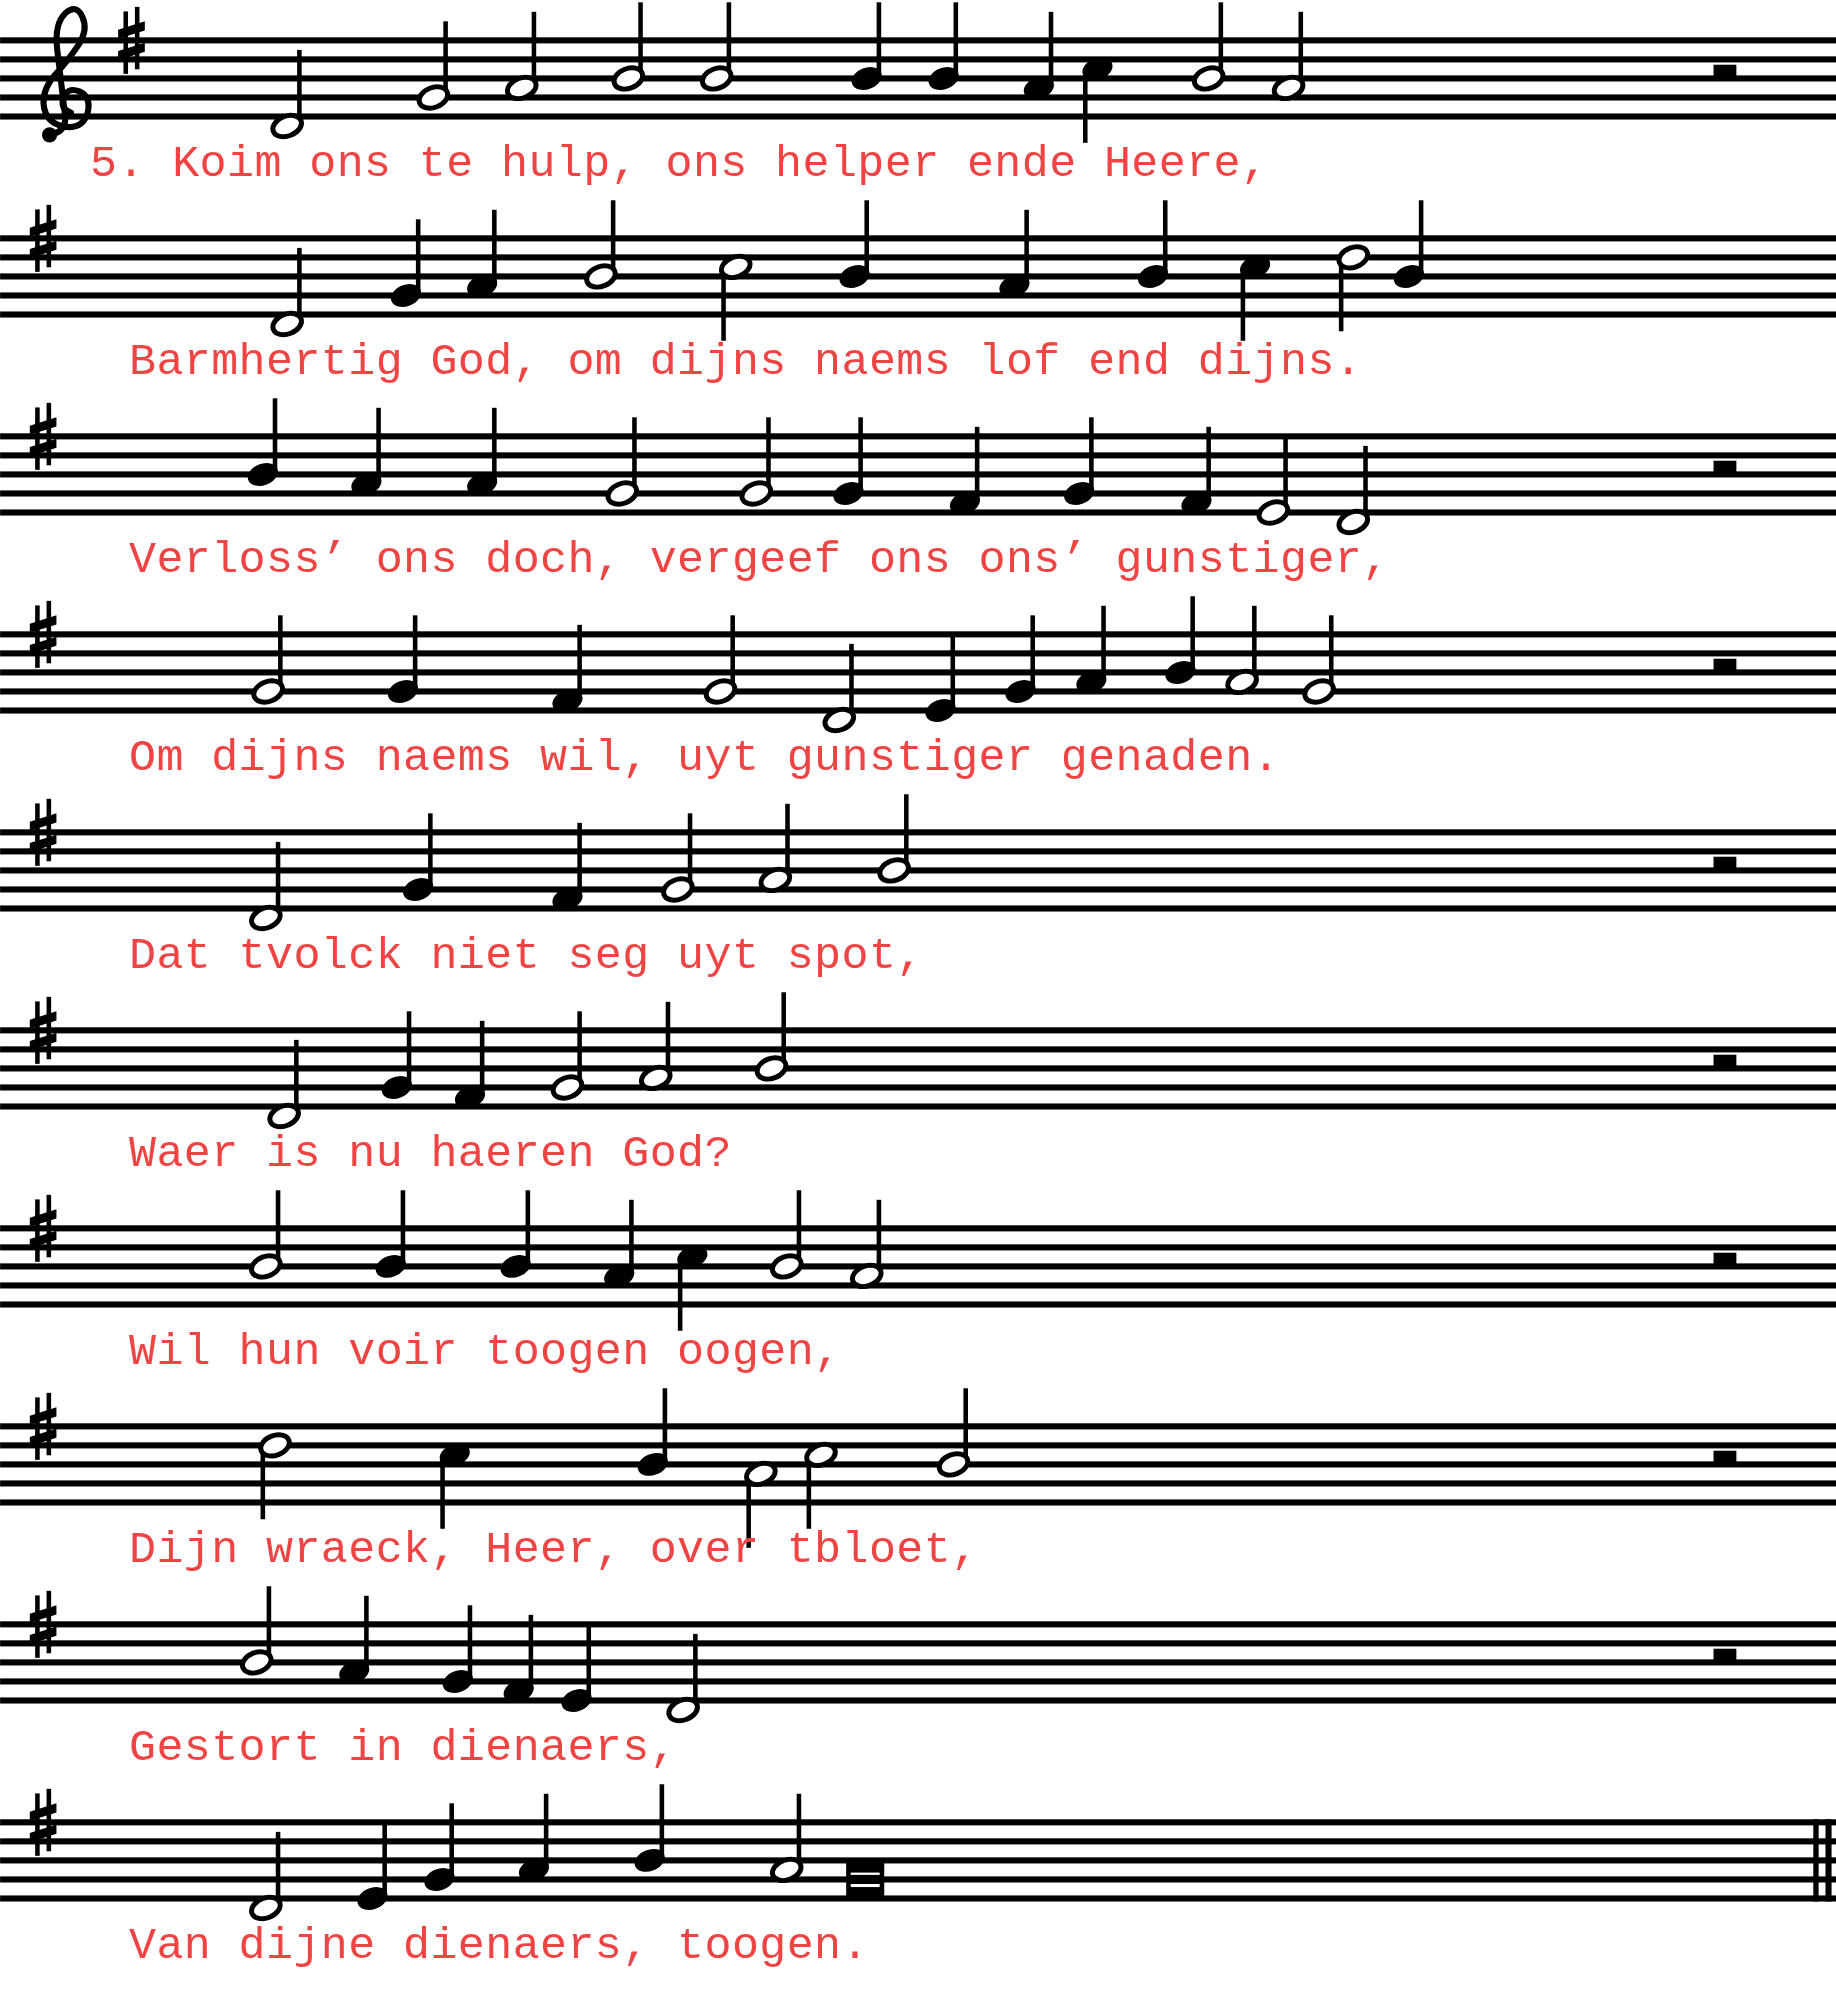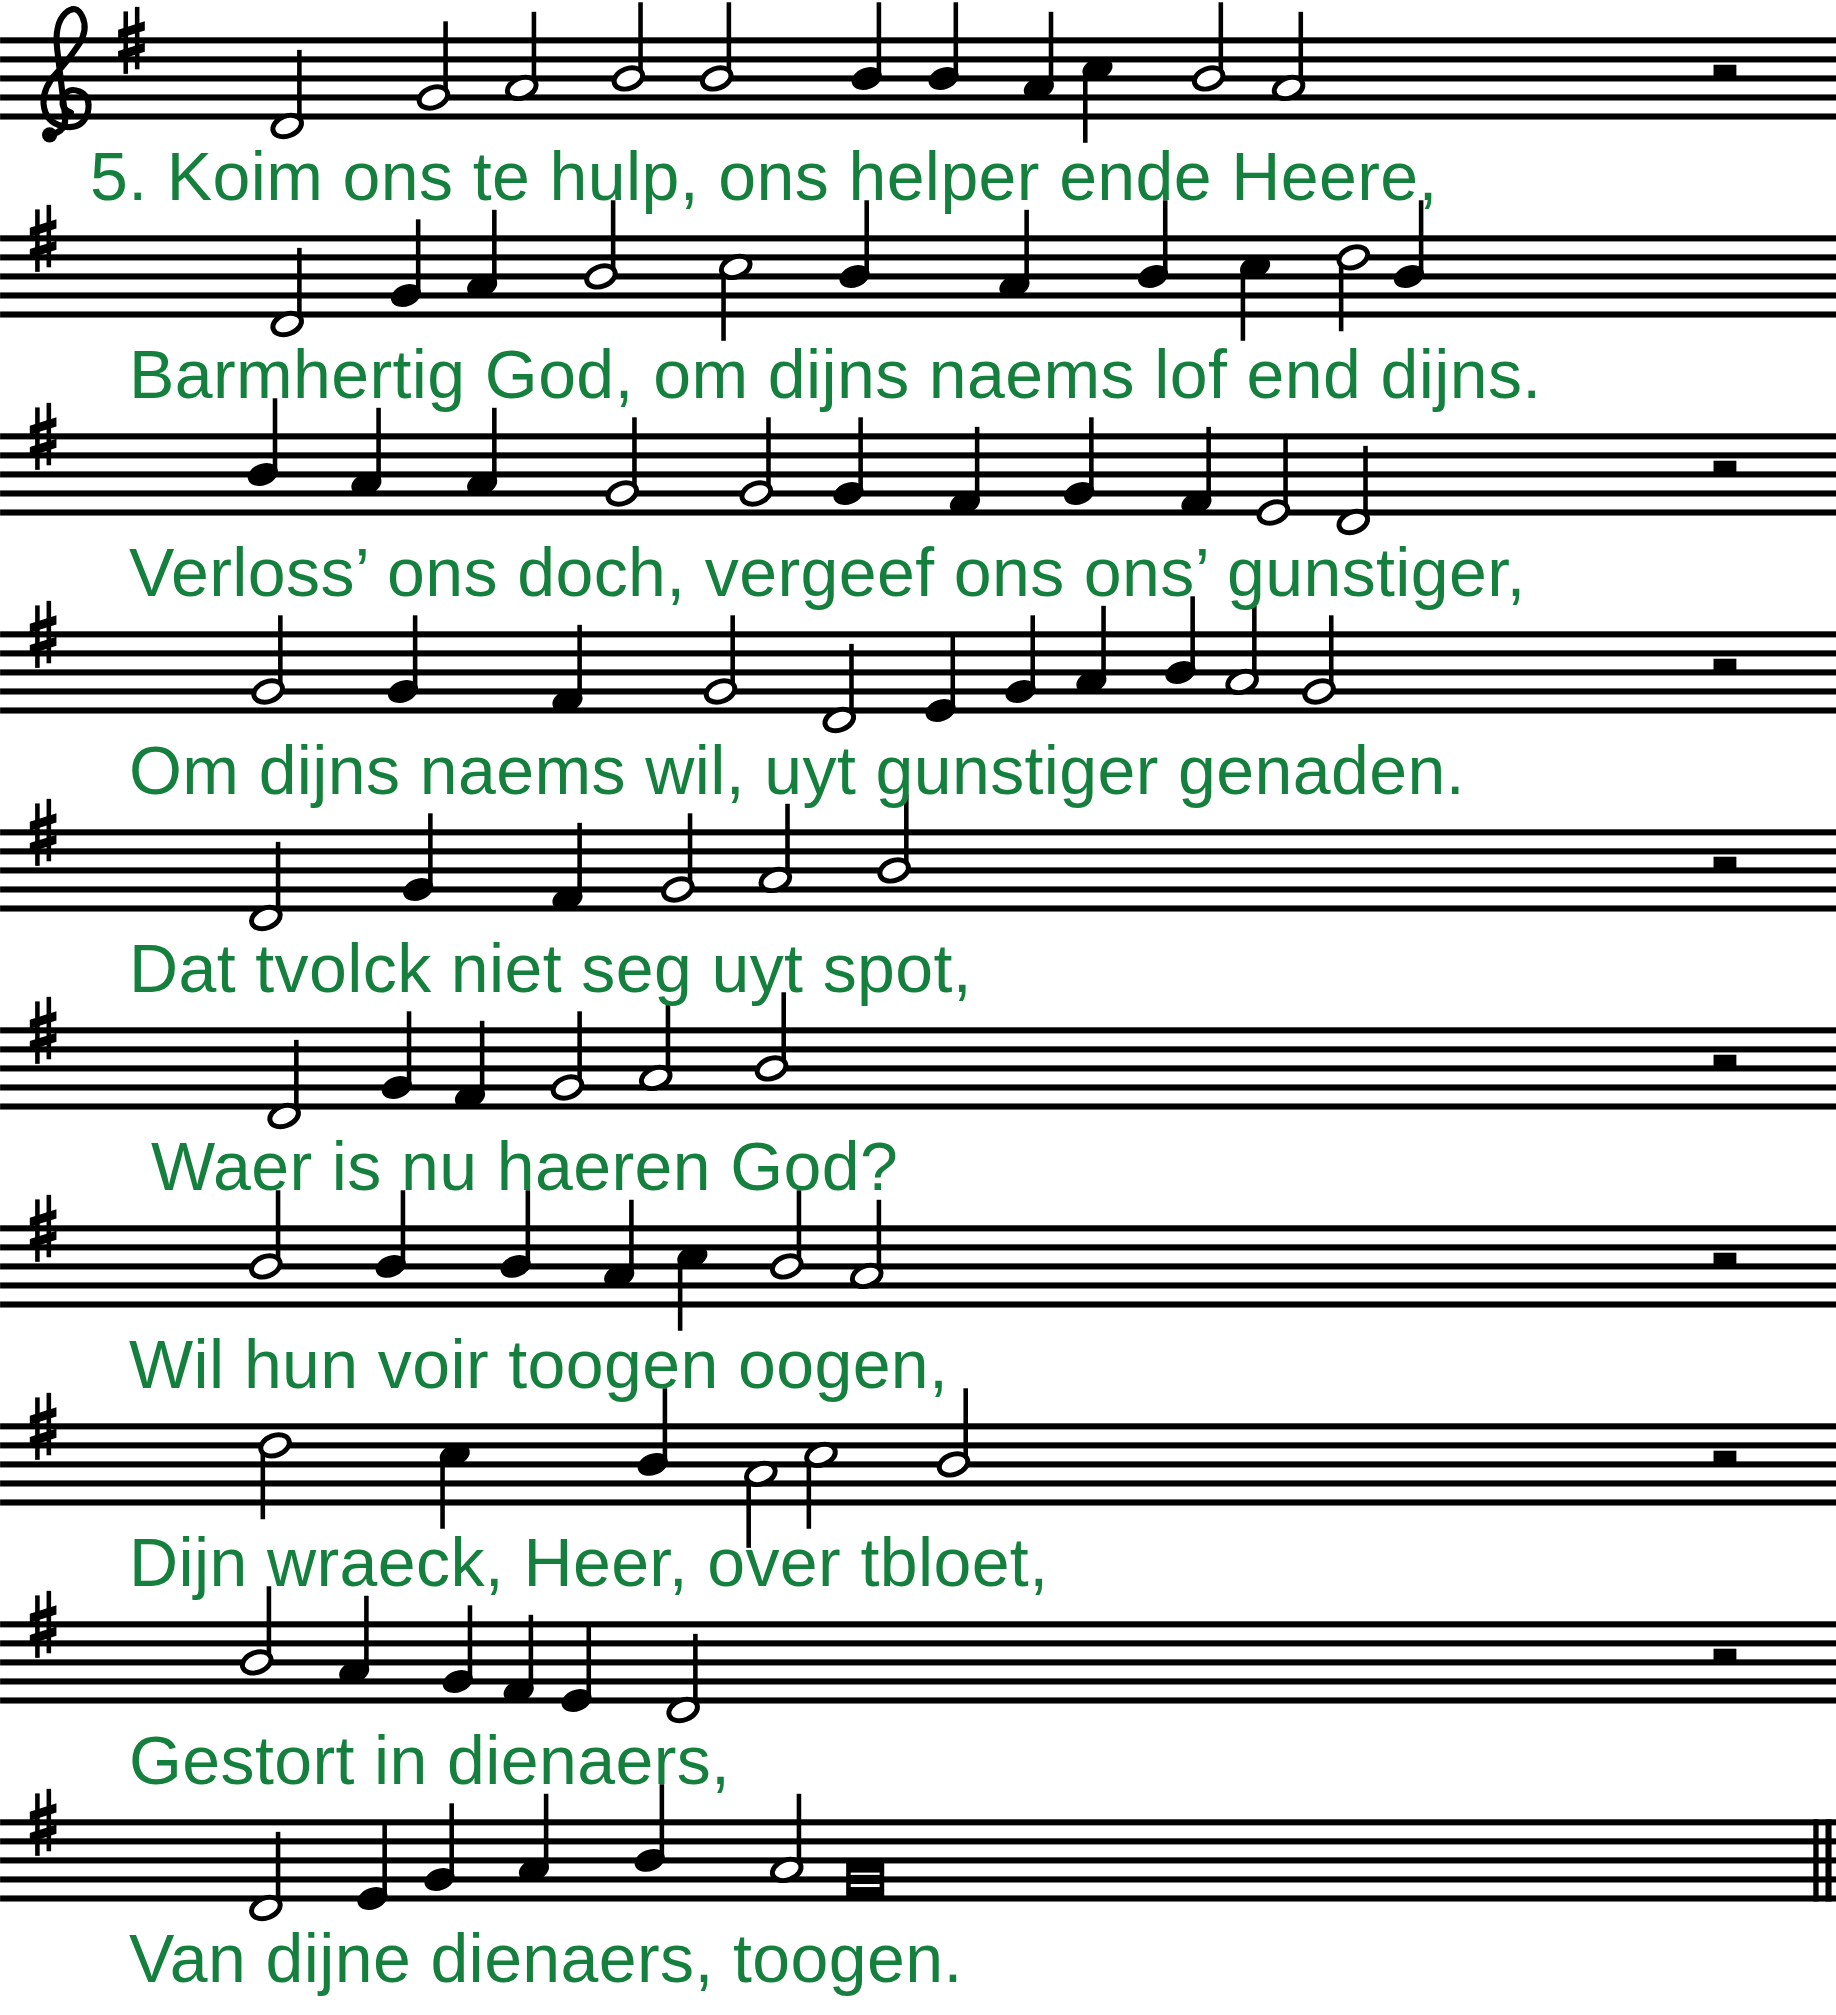--- a/index.html
+++ b/index.html
@@ -1,24 +1,24 @@
 <!DOCTYPE html>
 <html style="font-size:12.2px"><head>
 <meta charset="utf-8">
 <style>
   html,body{margin:0;padding:0;background:#ffffff;}
   body{width:1837px;height:2015px;position:relative;overflow:hidden;}
   .page{position:absolute;left:0;top:0;width:1837px;height:2015px;background:#fff;}
   #score-svg{position:absolute;left:0;top:0;}
   .lyric{
     position:absolute;
-    font-family:Liberation Sans, sans-serif;
-    font-size:68px;
+    font-family:Liberation Mono, monospace;
+    font-size:45px;
     line-height:1;
-    color:#15803d;
+    color:#ef4444;
     white-space:nowrap;
     letter-spacing:0.4px;
   }
 </style>
 </head>
 <body>
 
 <div class="page">
   <svg id="score-svg" width="1837" height="2015" viewBox="0 0 2412 2646" xmlns="http://www.w3.org/2000/svg">
       <g>
@@ -498,19 +498,19 @@
           <rect x="2397" y="2389" width="8" height="108" fill="#000000"></rect>
         </g>
       </g>
     </svg>
 
   <div class="lyric" style="top: 142px; left: 90px;">5. Koim ons te hulp, ons helper ende Heere,</div>
   <div class="lyric" style="top: 340px; left: 129px;">Barmhertig God, om dijns naems lof end dijns.</div>
   <div class="lyric" style="top: 538px; left: 129px;">Verloss’ ons doch, vergeef ons ons’ gunstiger,</div>
   <div class="lyric" style="top: 736px; left: 129px;">Om dijns naems wil, uyt gunstiger genaden.</div>
   <div class="lyric" style="top: 934px; left: 129px;">Dat tvolck niet seg uyt spot,</div>
-  <div class="lyric" style="top: 1132px; left: 129px; margin-left: 22px;">Waer is nu haeren God?</div>
+  <div class="lyric" style="top: 1132px; left: 129px;">Waer is nu haeren God?</div>
   <div class="lyric" style="top: 1330px; left: 129px;">Wil hun voir toogen oogen,</div>
   <div class="lyric" style="top: 1528px; left: 129px;">Dijn wraeck, Heer, over tbloet,</div>
   <div class="lyric" style="top: 1726px; left: 129px;">Gestort in dienaers,</div>
   <div class="lyric" style="top: 1924px; left: 129px; text-align: right;">Van dijne dienaers, toogen.</div>
 </div>
 
 
 </body></html>

